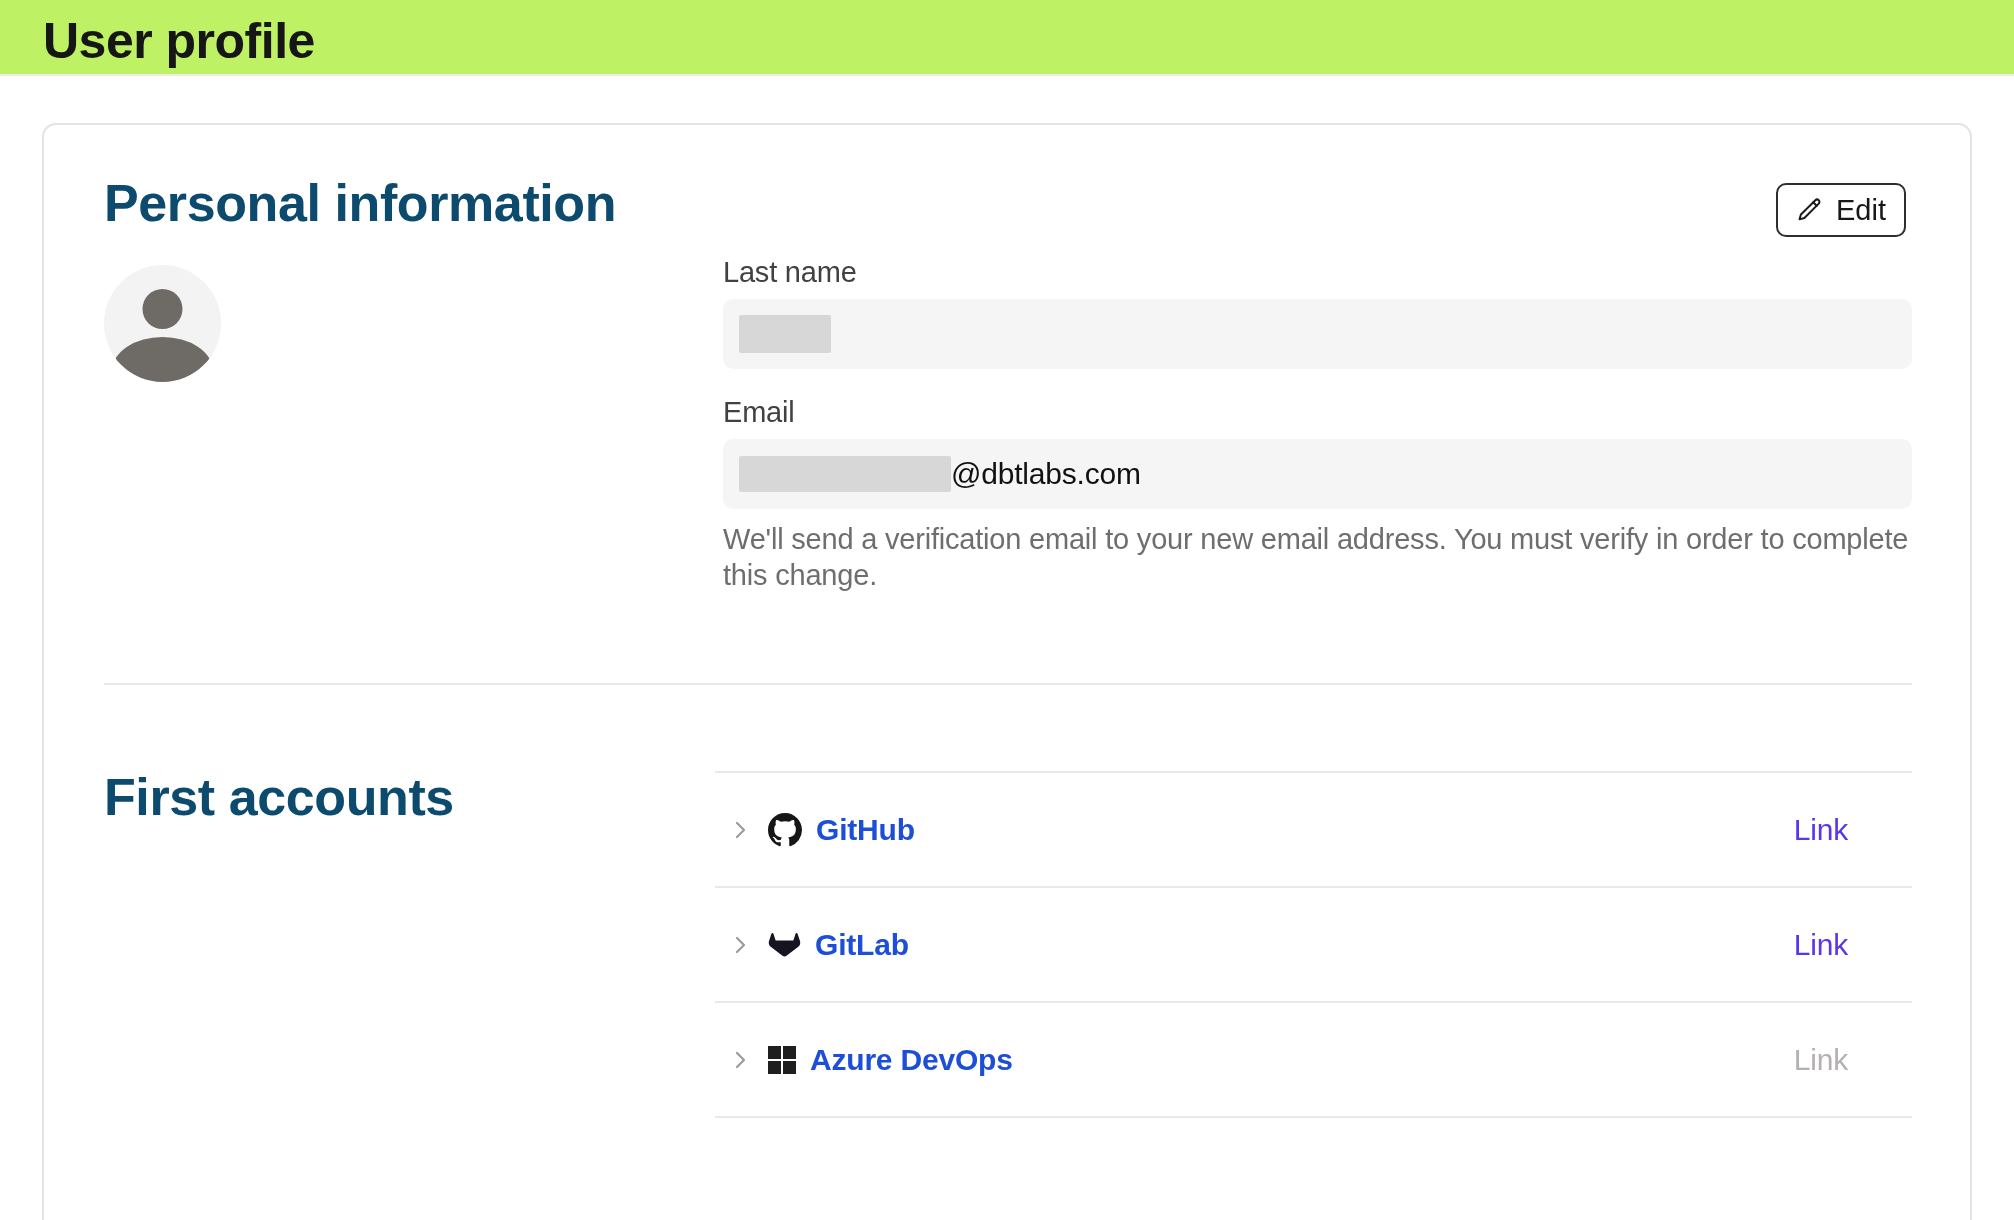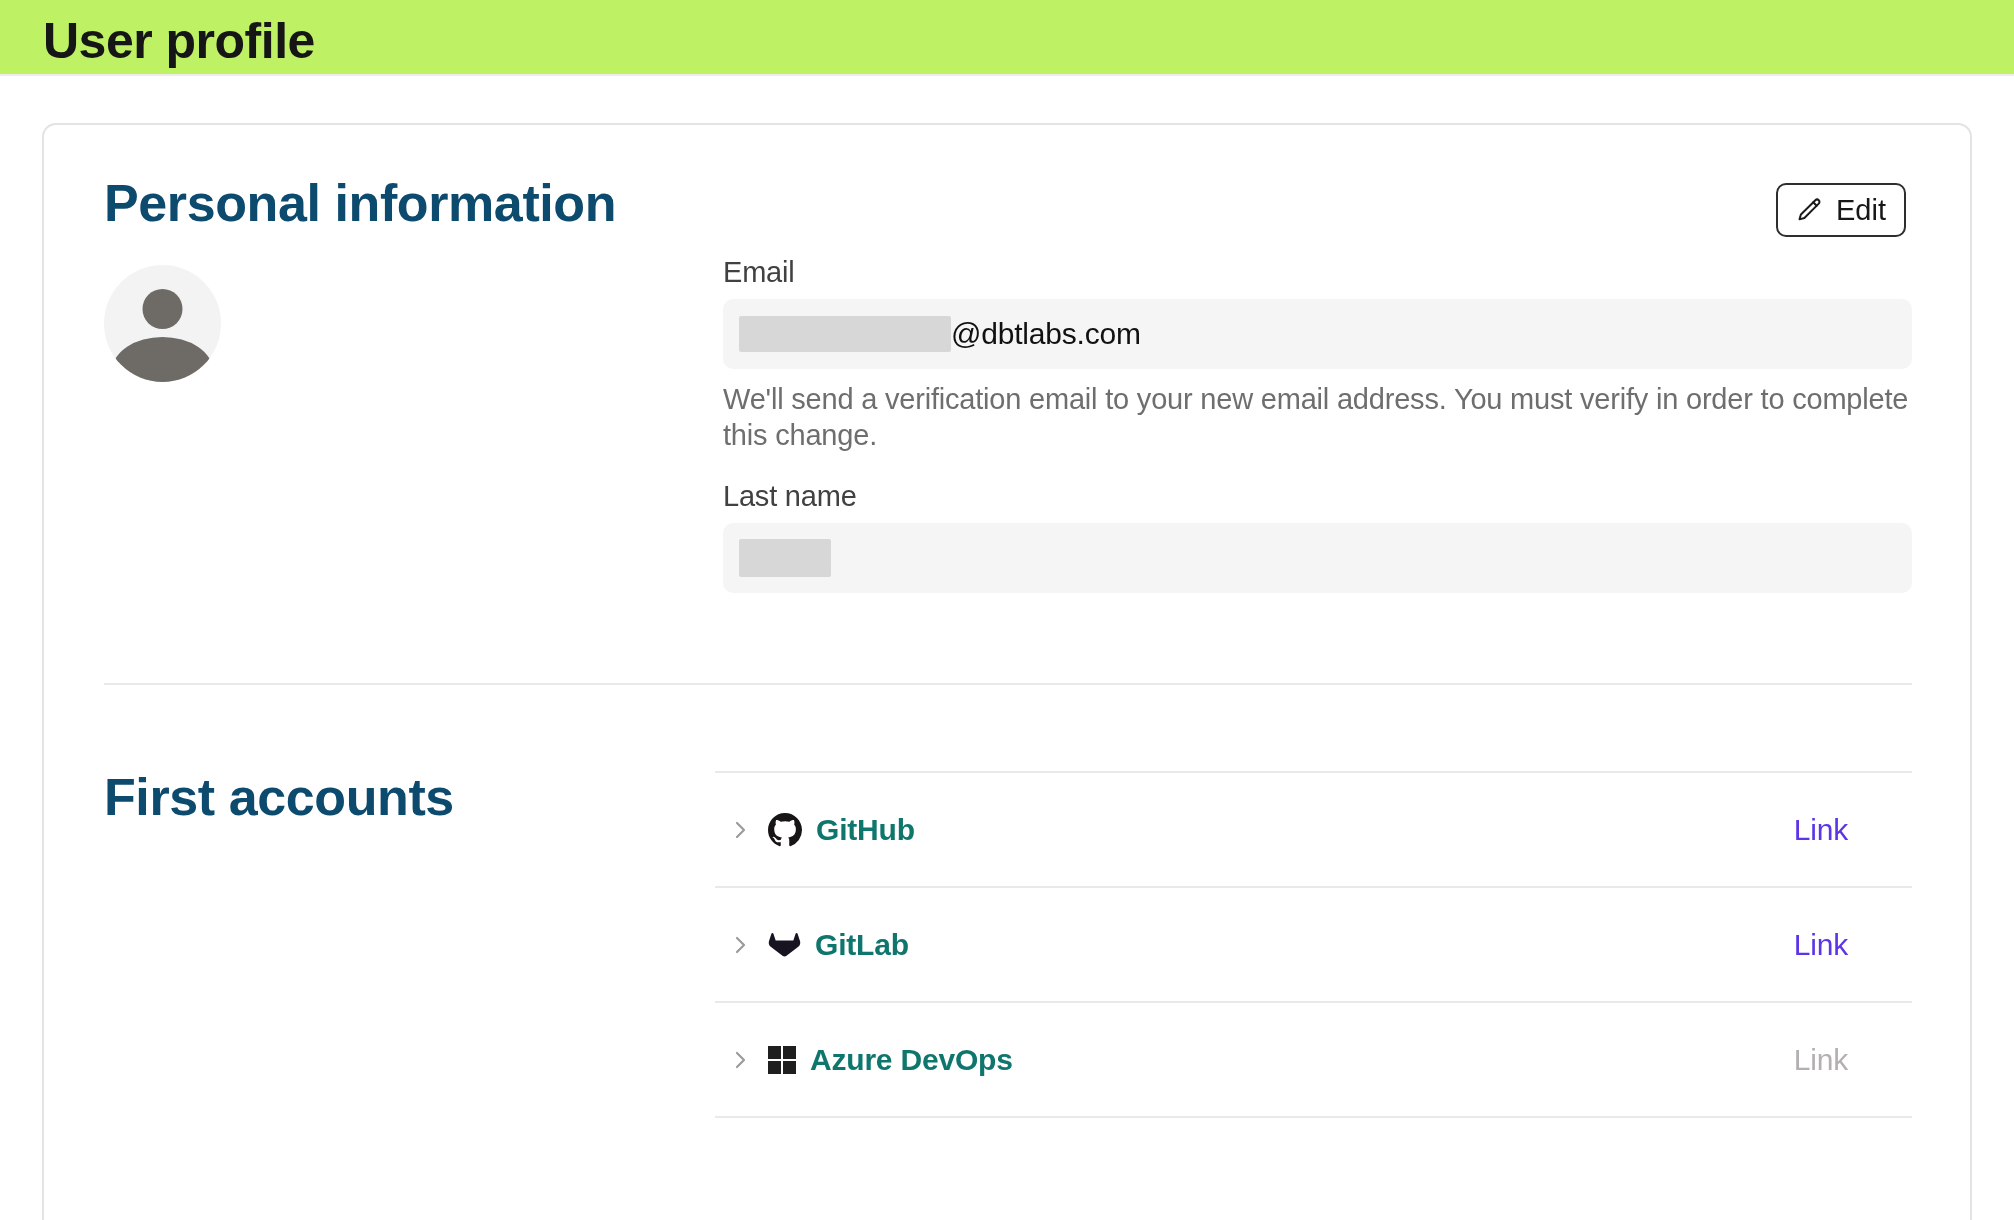--- a/index.html
+++ b/index.html
@@ -77,21 +77,21 @@
   .la-section { display:flex; margin-top:86px; }
   .la-left { width:611px; flex:none; padding-top:2px; }
   .la-list { flex:1; min-width:0; border-top:2px solid #e9e9e9; }
   .la-row {
     height:115px; display:flex; align-items:center;
     border-bottom:2px solid #e9e9e9; padding-left:13px;
   }
   .chevron { flex:none; margin-right:16px; display:block; }
   .provider-icon { flex:none; margin-right:14px; display:flex; align-items:center; }
   .provider-name {
-    font-size:30px; font-weight:600; color:#0f766e; letter-spacing:-0.2px;
+    font-size:30px; font-weight:600; color:#1d4ed8; letter-spacing:-0.2px;
   }
   .row-link {
     margin-left:auto; margin-right:64px;
     font-size:30px; font-weight:500; letter-spacing:-0.2px;
     color:#5c35e8; text-decoration:none; cursor:pointer;
   }
   .row-link.disabled { color:#b5b0b0; cursor:default; }
 </style>
 </head>
 <body>
@@ -128,33 +128,33 @@
             <circle cx="58.5" cy="44" r="20" fill="#6e6a66"></circle>
             <ellipse cx="58.5" cy="105" rx="50" ry="33" fill="#6e6a66"></ellipse>
           </g>
         </svg>
       </div>
 
       <div class="pi-form">
 
 
         <div class="field-group">
+          <div class="field-label">Last name</div>
+          <div class="input-box">
+            <span class="redact redact-name"></span>
+          </div>
+        </div>
+
+        <div class="field-group">
           <div class="field-label">Email</div>
           <div class="input-box">
             <span class="redact redact-email"></span>
             <span class="email-domain">@dbtlabs.com</span>
           </div>
           <div class="field-helper">We'll send a verification email to your new email address. You must verify in order to complete this change.</div>
-        </div>
-
-        <div class="field-group">
-          <div class="field-label">Last name</div>
-          <div class="input-box">
-            <span class="redact redact-name"></span>
-          </div>
         </div>
 
       </div>
     </div>
   </div>
 
   <hr class="section-divider">
 
   <div class="la-section">
     <div class="la-left">

